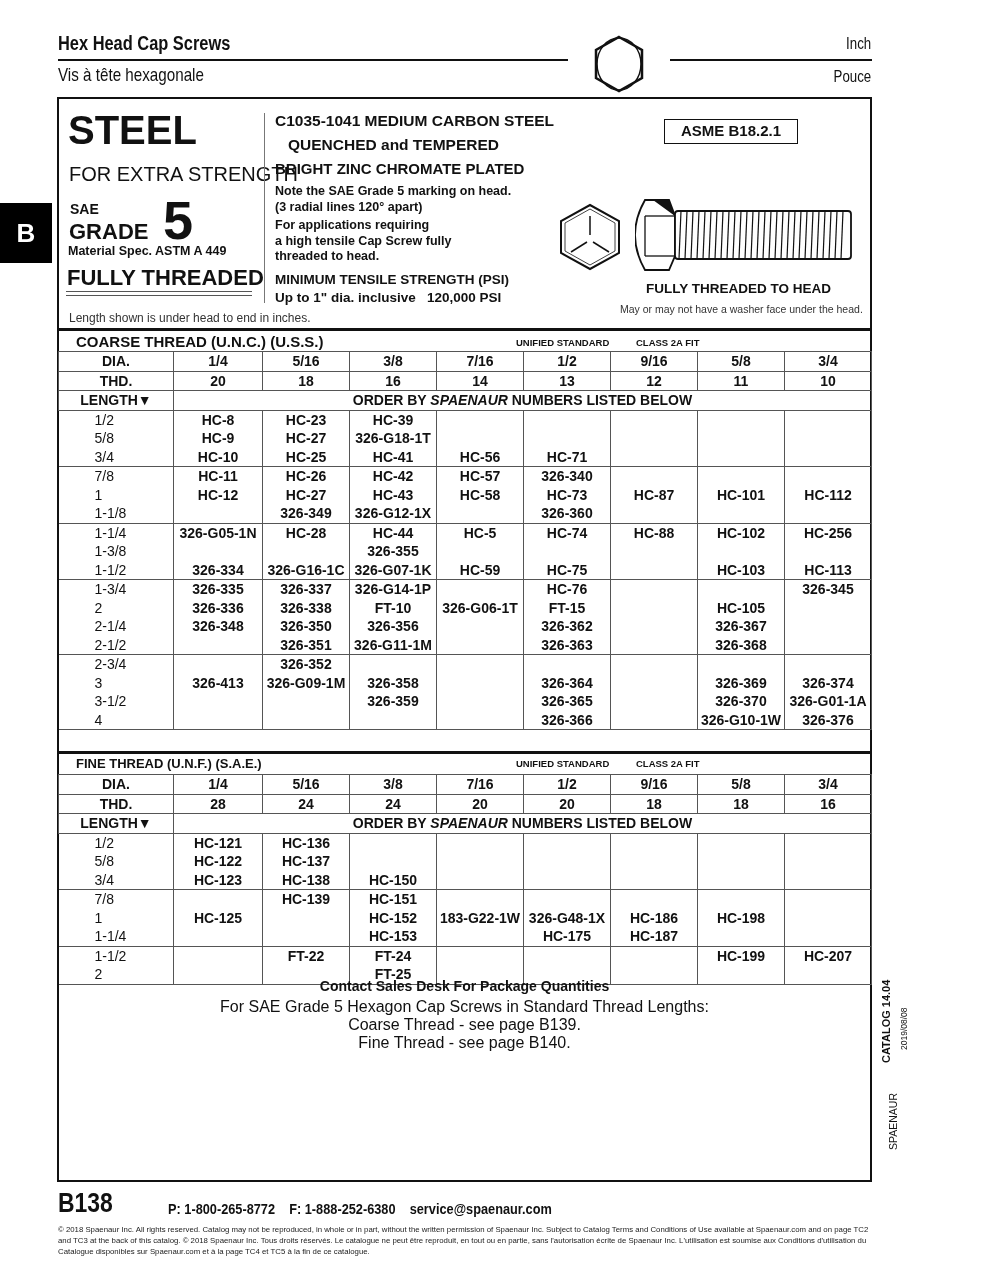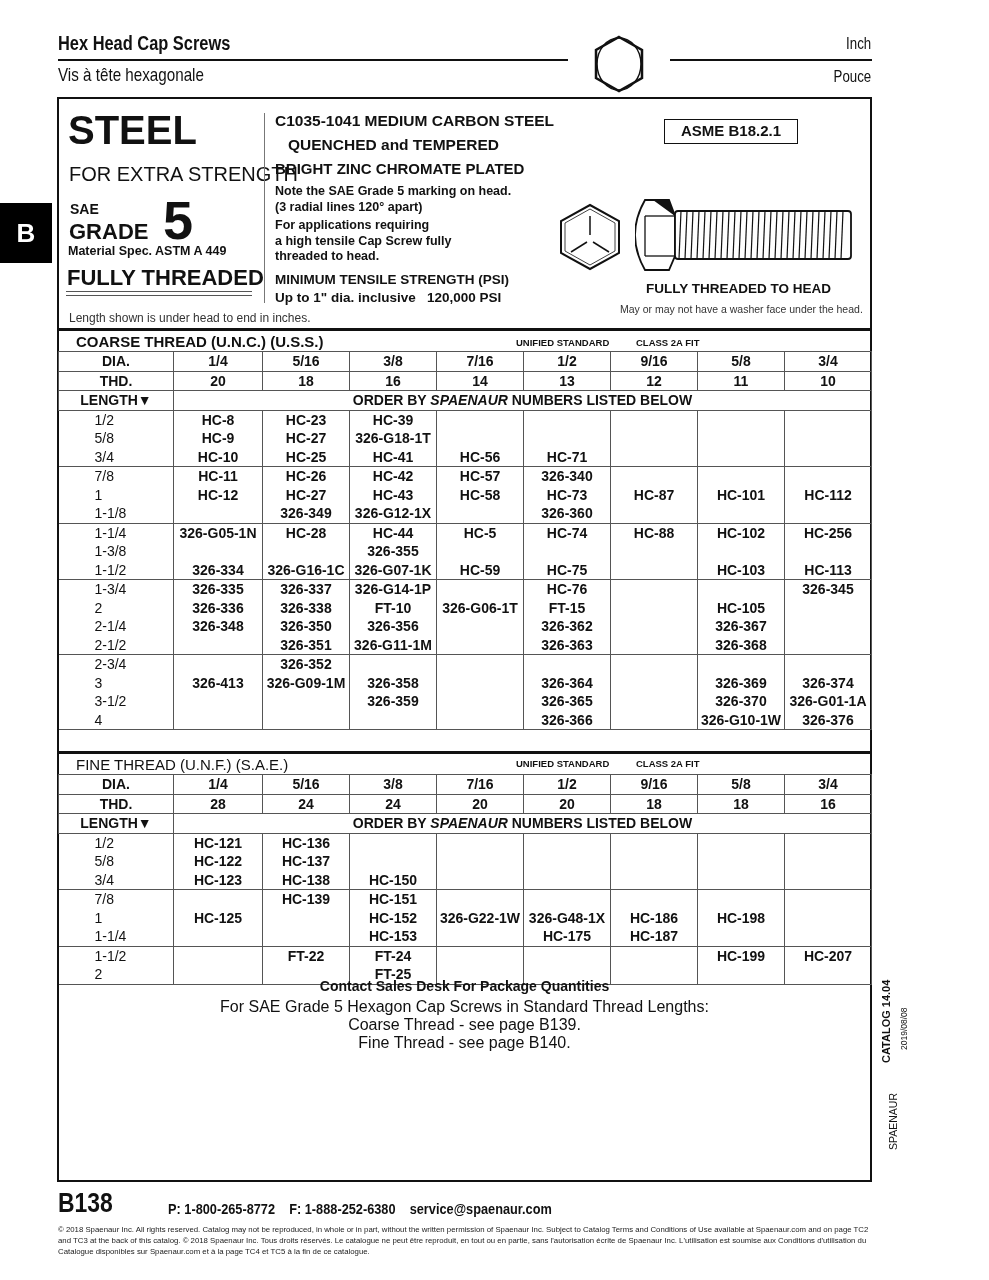--- a/index.html
+++ b/index.html
@@ -415,21 +415,21 @@
           <div style="height:18.5px"></div>
           <div style="height:18.5px">326-374</div>
           <div style="height:18.5px">326-G01-1A</div>
           <div style="height:18.5px">326-376</div>
         </td>
       </tr>
     </tbody>
 </table>
 
 <div class="bar" style="top:751px"></div>
-<div class="t" style="left:76px;top:756px;font-size:15px;font-weight:normal">FINE THREAD (U.N.F.)  (S.A.E.)</div>
+<div class="t" style="left:76px;top:756px;font-size:13px;font-weight:bold">FINE THREAD (U.N.F.)  (S.A.E.)</div>
 <div class="t" style="left:516px;top:758px;font-size:9.5px;font-weight:bold">UNIFIED STANDARD</div>
 <div class="t" style="left:636px;top:758px;font-size:9.5px;font-weight:bold">CLASS 2A FIT</div>
 
 <table class="grid" id="fine-table" style="top:774px;width:813px">
   <colgroup>
       <col style="width:115px">
       <col style="width:89px">
       <col style="width:87px">
       <col style="width:87px">
       <col style="width:87px">
@@ -528,21 +528,21 @@
           <div style="height:18.5px"></div>
           <div style="height:18.5px"></div>
         </td>
         <td>
           <div style="height:18.5px">HC-151</div>
           <div style="height:18.5px">HC-152</div>
           <div style="height:18.5px">HC-153</div>
         </td>
         <td>
           <div style="height:18.5px"></div>
-          <div style="height:18.5px">326-G22-1W</div>
+          <div style="height:18.5px">183-G22-1W</div>
           <div style="height:18.5px"></div>
         </td>
         <td>
           <div style="height:18.5px"></div>
           <div style="height:18.5px">326-G48-1X</div>
           <div style="height:18.5px">HC-175</div>
         </td>
         <td>
           <div style="height:18.5px"></div>
           <div style="height:18.5px">HC-186</div>

